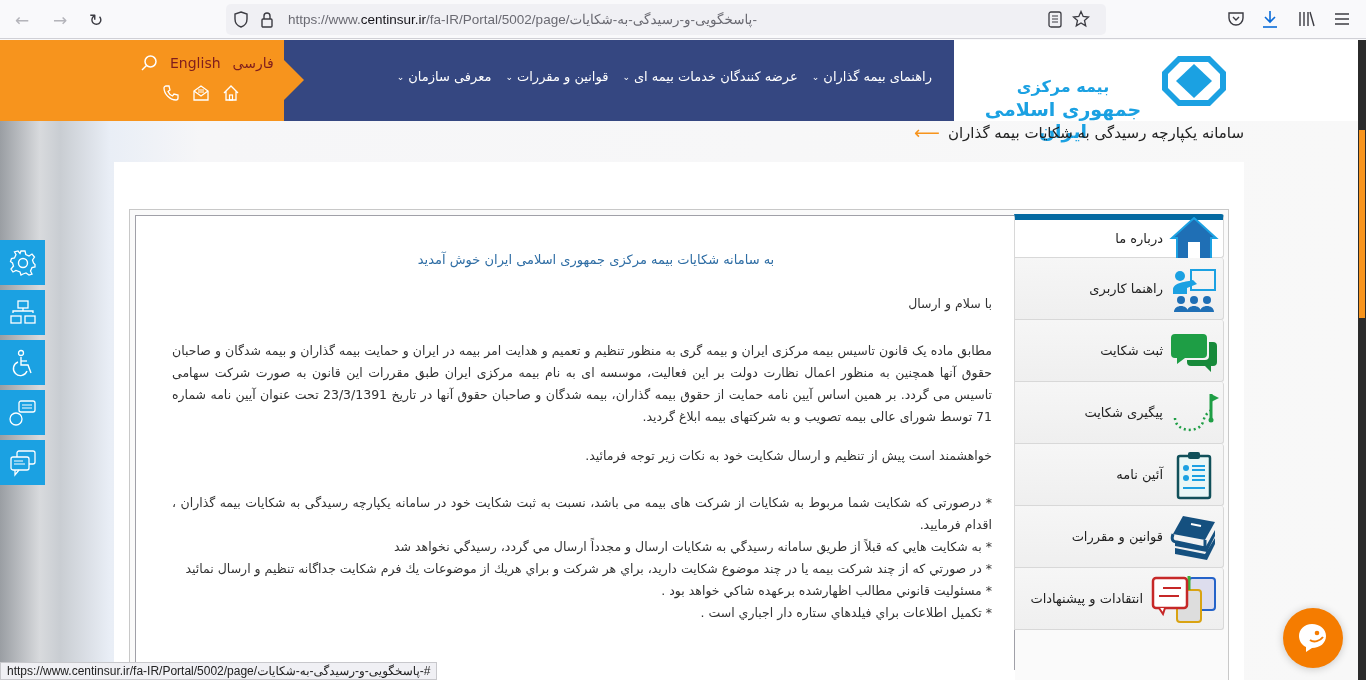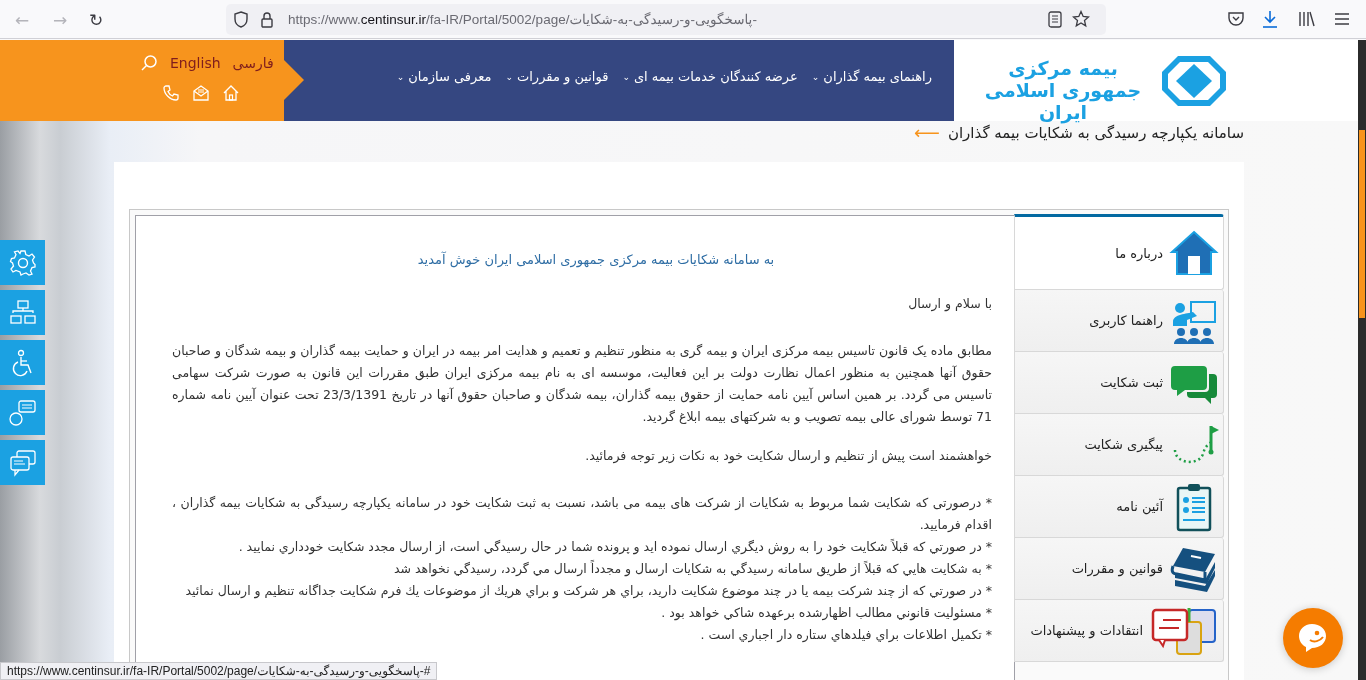--- a/index.html
+++ b/index.html
@@ -32,40 +32,40 @@
   .icon-row svg { width: 18px; height: 18px; }
 
   .header-blue { position: absolute; left: 284px; top: 0; width: 670px; height: 81px; background: #354781; }
   .main-nav { position: absolute; right: 22px; top: 29px; display: flex; flex-direction: row-reverse; gap: 14px; direction: rtl; }
   .main-nav .item { color: #fff; font-size: 13px; white-space: nowrap; display: flex; align-items: center; gap: 4px; }
   .main-nav .item .chev { font-size: 9px; }
 
   .header-white { position: absolute; left: 954px; top: 0; width: 404px; height: 81px; background: #fff; }
   .logo-mark { position: absolute; left: 206px; top: 14px; width: 68px; height: 54px; }
   .logo-text { position: absolute; left: 14px; top: 17px; width: 190px; text-align: center; color: #1ba1e2; font-weight: bold; direction: rtl; }
-  .logo-text .l1 { font-size: 19px; line-height: 22px; }
+  .logo-text .l1 { font-size: 16px; line-height: 22px; margin-top: 19px; }
   .logo-text .l2 { font-size: 19px; line-height: 22px; }
 
   .breadcrumb { position: absolute; right: 114px; top: 82px; direction: rtl; display: flex; align-items: center; gap: 8px; font-size: 15px; color: #222; }
   .breadcrumb .arr { color: #f7941d; font-size: 18px; }
 
   .content-card { position: absolute; left: 114px; top: 122px; width: 1130px; height: 560px; background: #fff; }
   .frame-outer { position: absolute; left: 15px; top: 47px; width: 1100px; height: 520px; border: 1px solid #c8c8c8; background: #fafafa; }
   .frame-inner { position: absolute; left: 5px; top: 5px; width: 880px; height: 520px; border: 1px solid #a0a0a8; border-right: none; background: #fff; }
 
   .article { position: absolute; left: 36px; top: 0; width: 820px; direction: rtl; text-align: justify; font-family: "DejaVu Sans", sans-serif; color: #333; font-size: 12.5px; }
   .welcome { position: absolute; top: 36px; left: 14px; width: 820px; text-align: center; color: #2e6da4; font-size: 13px; }
   .greet { position: absolute; top: 80px; right: 0; }
   .para1 { position: absolute; top: 124px; right: 0; width: 820px; line-height: 22px; }
   .para2 { position: absolute; top: 232px; right: 0; }
   .bullets { position: absolute; top: 276px; right: 0; width: 820px; line-height: 22px; }
 
   .side-menu { position: absolute; left: 884px; top: 4px; width: 210px; }
   .side-item { position: relative; height: 62px; border: 1px solid #d8d8d8; border-top: none; background: linear-gradient(#f6f6f6, #efefef); border-radius: 0 3px 3px 0; display: flex; align-items: center; justify-content: flex-end; direction: ltr; padding-right: 4px; }
-  .side-item:first-child { border-top: 3px solid #0369a1; background: #fff; height: 76px; align-items: center; }
+  .side-item:first-child { border-top: 6px solid #0369a1; background: #fff; height: 44px; align-items: center; }
   .side-item .label { font-size: 13px; color: #222; margin-right: 6px; direction: rtl; white-space: nowrap; }
   .side-item .ico { width: 50px; height: 50px; }
   .side-empty { height: 40px; border-left: 1px solid #a0a0a8; }
 
   .left-tools { position: absolute; left: 0; top: 200px; width: 45px; }
   .left-tools .tool { width: 45px; height: 45px; background: #1ba1e2; margin-bottom: 5px; display: flex; align-items: center; justify-content: center; }
   .left-tools svg { width: 28px; height: 28px; }
 
   .chat-bubble { position: absolute; left: 1283px; top: 608px; width: 60px; height: 60px; border-radius: 50%; background: #f57c00; box-shadow: 0 1px 8px rgba(0,0,0,0.2); display: flex; align-items: center; justify-content: center; }
 
@@ -188,21 +188,20 @@
   <div class="content-card">
     <div class="frame-outer">
       <div class="frame-inner">
         <div class="article">
           <div class="welcome">به سامانه شکایات بیمه مرکزی جمهوری اسلامی ایران خوش آمدید</div>
           <div class="greet">با سلام و ارسال</div>
           <div class="para1">مطابق ماده یک قانون تاسیس بیمه مرکزی ایران و بیمه گری به منظور تنظیم و تعمیم و هدایت امر بیمه در ایران و حمایت بیمه گذاران و بیمه شدگان و صاحبان حقوق آنها همچنین به منظور اعمال نظارت دولت بر این فعالیت، موسسه ای به نام بیمه مرکزی ایران طبق مقررات این قانون به صورت شرکت سهامی تاسیس می گردد. بر همین اساس آیین نامه حمایت از حقوق بیمه گذاران، بیمه شدگان و صاحبان حقوق آنها در تاریخ 23/3/1391 تحت عنوان آیین نامه شماره 71 توسط شورای عالی بیمه تصویب و به شرکتهای بیمه ابلاغ گردید.</div>
           <div class="para2">خواهشمند است پیش از تنظیم و ارسال شکایت خود به نکات زیر توجه فرمائید.</div>
           <div class="bullets">
             <div>* درصورتی که شکایت شما مربوط به شکایات از شرکت های بیمه می باشد، نسبت به ثبت شکایت خود در سامانه یکپارچه رسیدگی به شکایات بیمه گذاران ، اقدام فرمایید.</div>
-            <div>* در صورتي كه قبلاً شكايت خود را به روش ديگري ارسال نموده ايد و پرونده شما در حال رسيدگي است، از ارسال مجدد شكايت خودداري نماييد .</div>
             <div>* به شكايت هايي كه قبلاً از طريق سامانه رسيدگي به شكايات ارسال و مجدداً ارسال مي گردد، رسيدگي نخواهد شد</div>
             <div>* در صورتي كه از چند شركت بيمه يا در چند موضوع شكايت داريد، براي هر شركت و براي هريك از موضوعات يك فرم شكايت جداگانه تنظيم و ارسال نمائيد</div>
             <div>* مسئوليت قانوني مطالب اظهارشده برعهده شاكي خواهد بود .</div>
             <div>* تكميل اطلاعات براي فيلدهاي ستاره دار اجباري است .</div>
           </div>
         </div>
       </div>
 
       <div class="side-menu">
         <div class="side-item">

